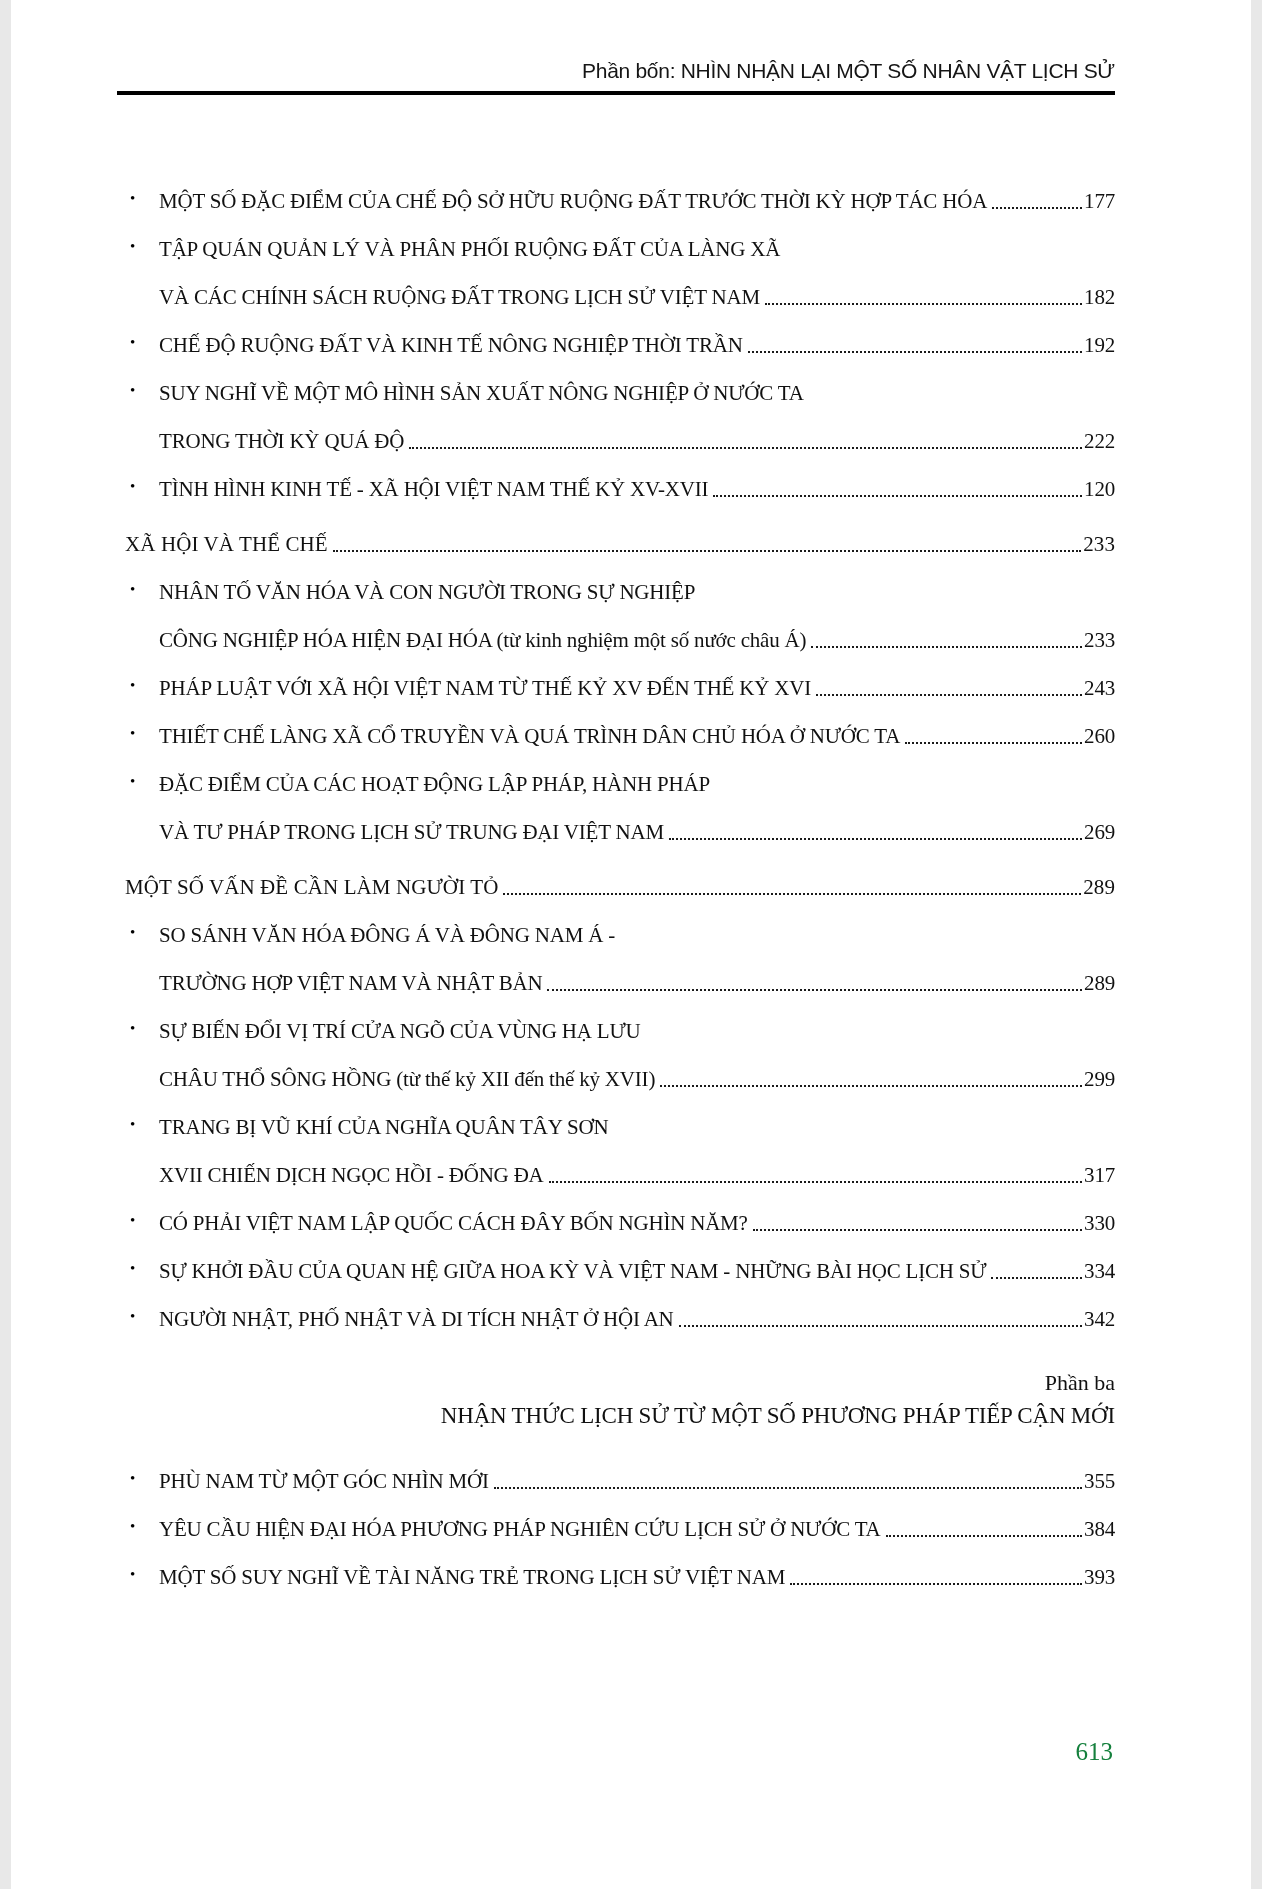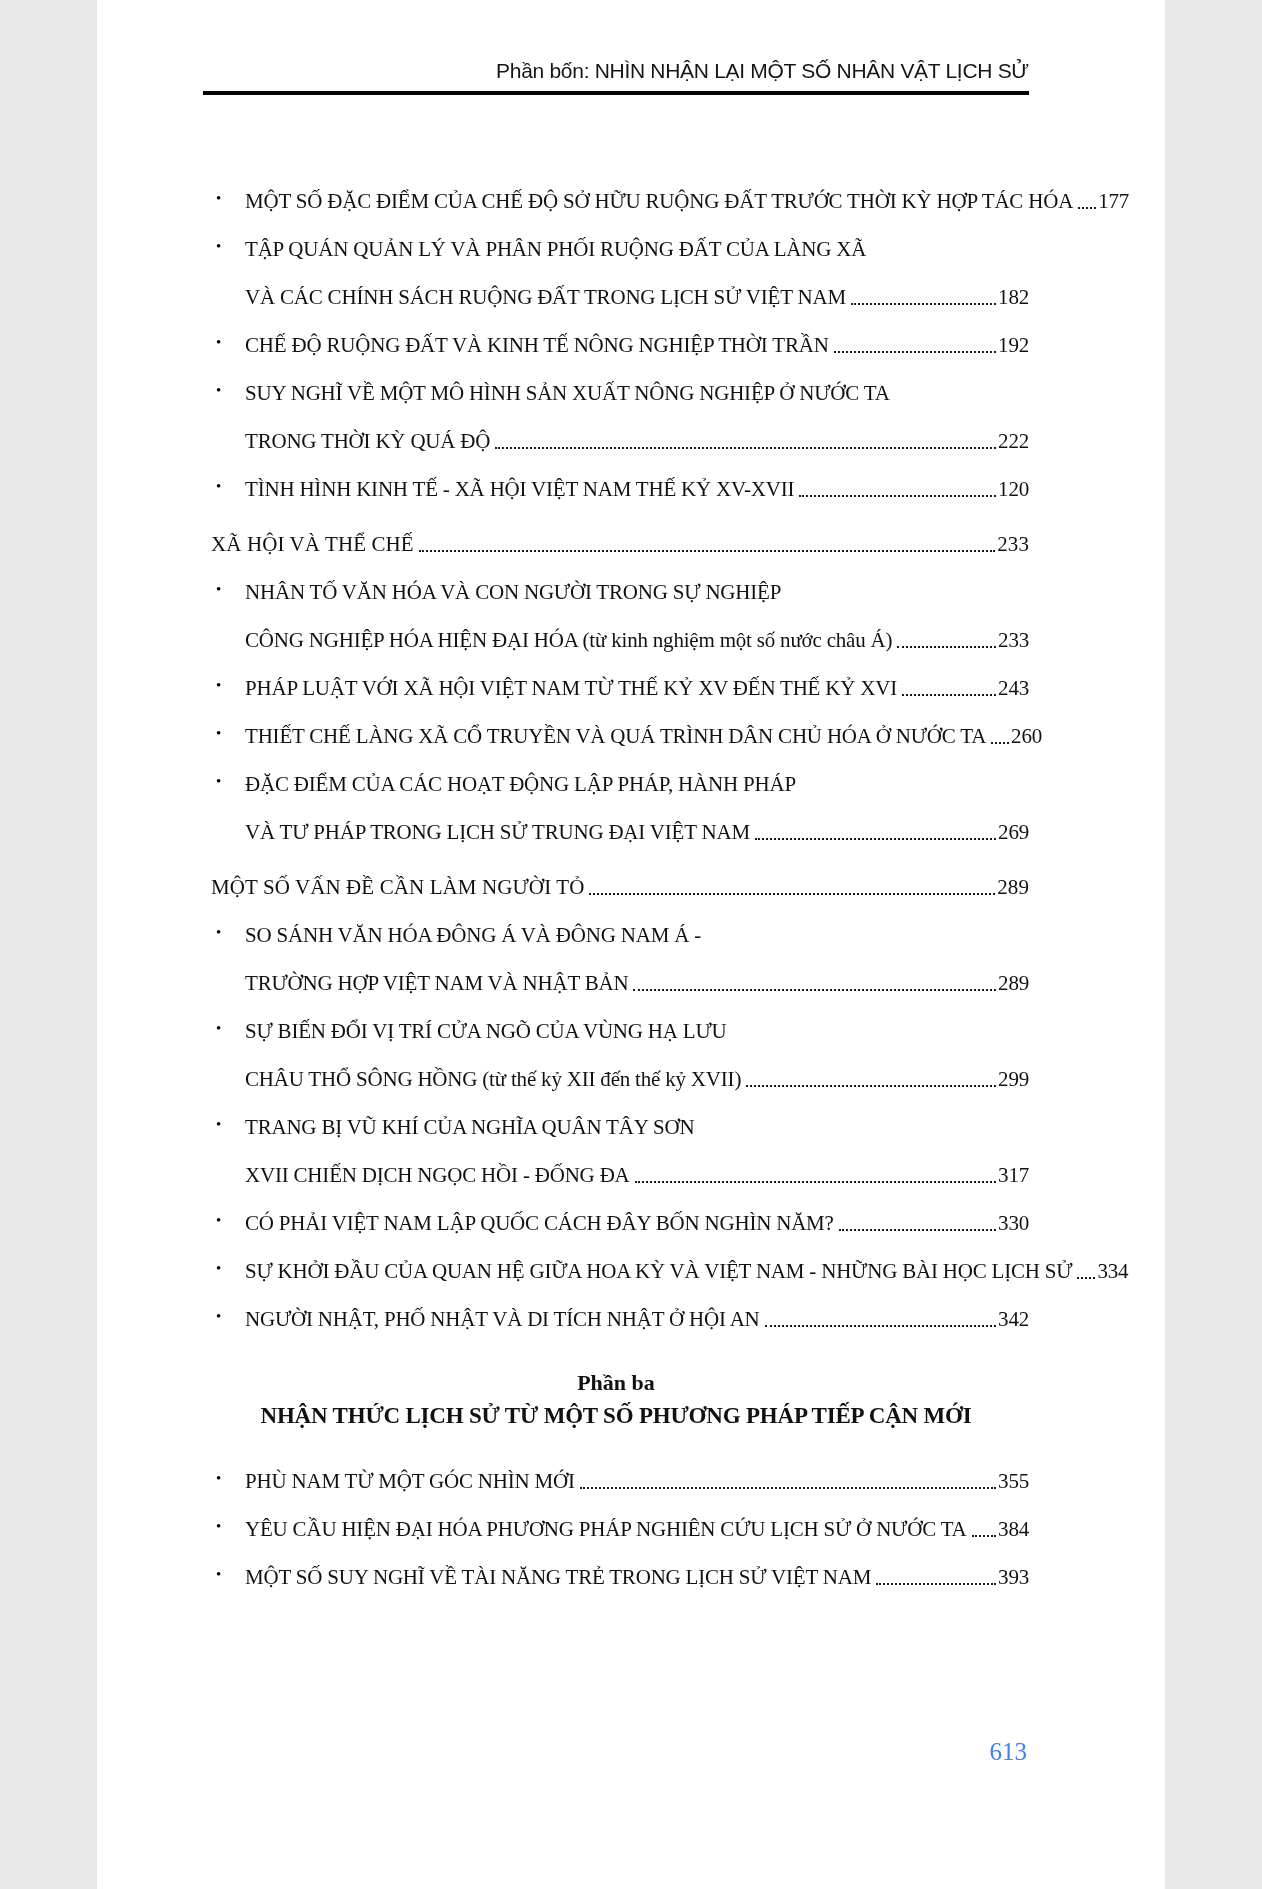--- a/index.html
+++ b/index.html
@@ -1,18 +1,18 @@
 <!DOCTYPE html>
 <html><head>
 <meta charset="utf-8">
 <style>
   html,body { margin:0; padding:0; background:#e8e8e8; }
   .page {
     position:relative;
-    width:1068px; height:1889px;
+    width:1240px; height:1889px;
     margin:0 auto;
     background:#ffffff;
     box-sizing:border-box;
     padding:58px 136px 0 106px;
     font-family:"Liberation Serif", serif;
     color:#111111;
     overflow:hidden;
   }
   
   .hdr-text {
@@ -56,31 +56,31 @@
     color:#000;
   }
   .section-heading {
     font-weight:normal;
     margin-top:27px;
     padding-left:8px;
     letter-spacing:0.1px;
   }
   
   .part-heading {
-    text-align:center;
+    text-align:right;
     margin:34px 0 34px 0;
-    font-weight:bold;
+    font-weight:normal;
   }
   .part-line1 { font-size:22px; line-height:32px; }
   .part-line2 { font-size:23px; line-height:34px; letter-spacing:-0.2px; }
   .folio {
     position:absolute;
     top:1738px; right:138px;
     font-size:25px;
-    color:#3b82f6;
+    color:#15803d;
   }
 </style>
 </head>
 <body>
 
 <div class="page">
 
   <header>
     <div class="hdr-text">Phần bốn: NHÌN NHẬN LẠI MỘT SỐ NHÂN VẬT LỊCH SỬ</div>
     <div class="hdr-rule"></div>

